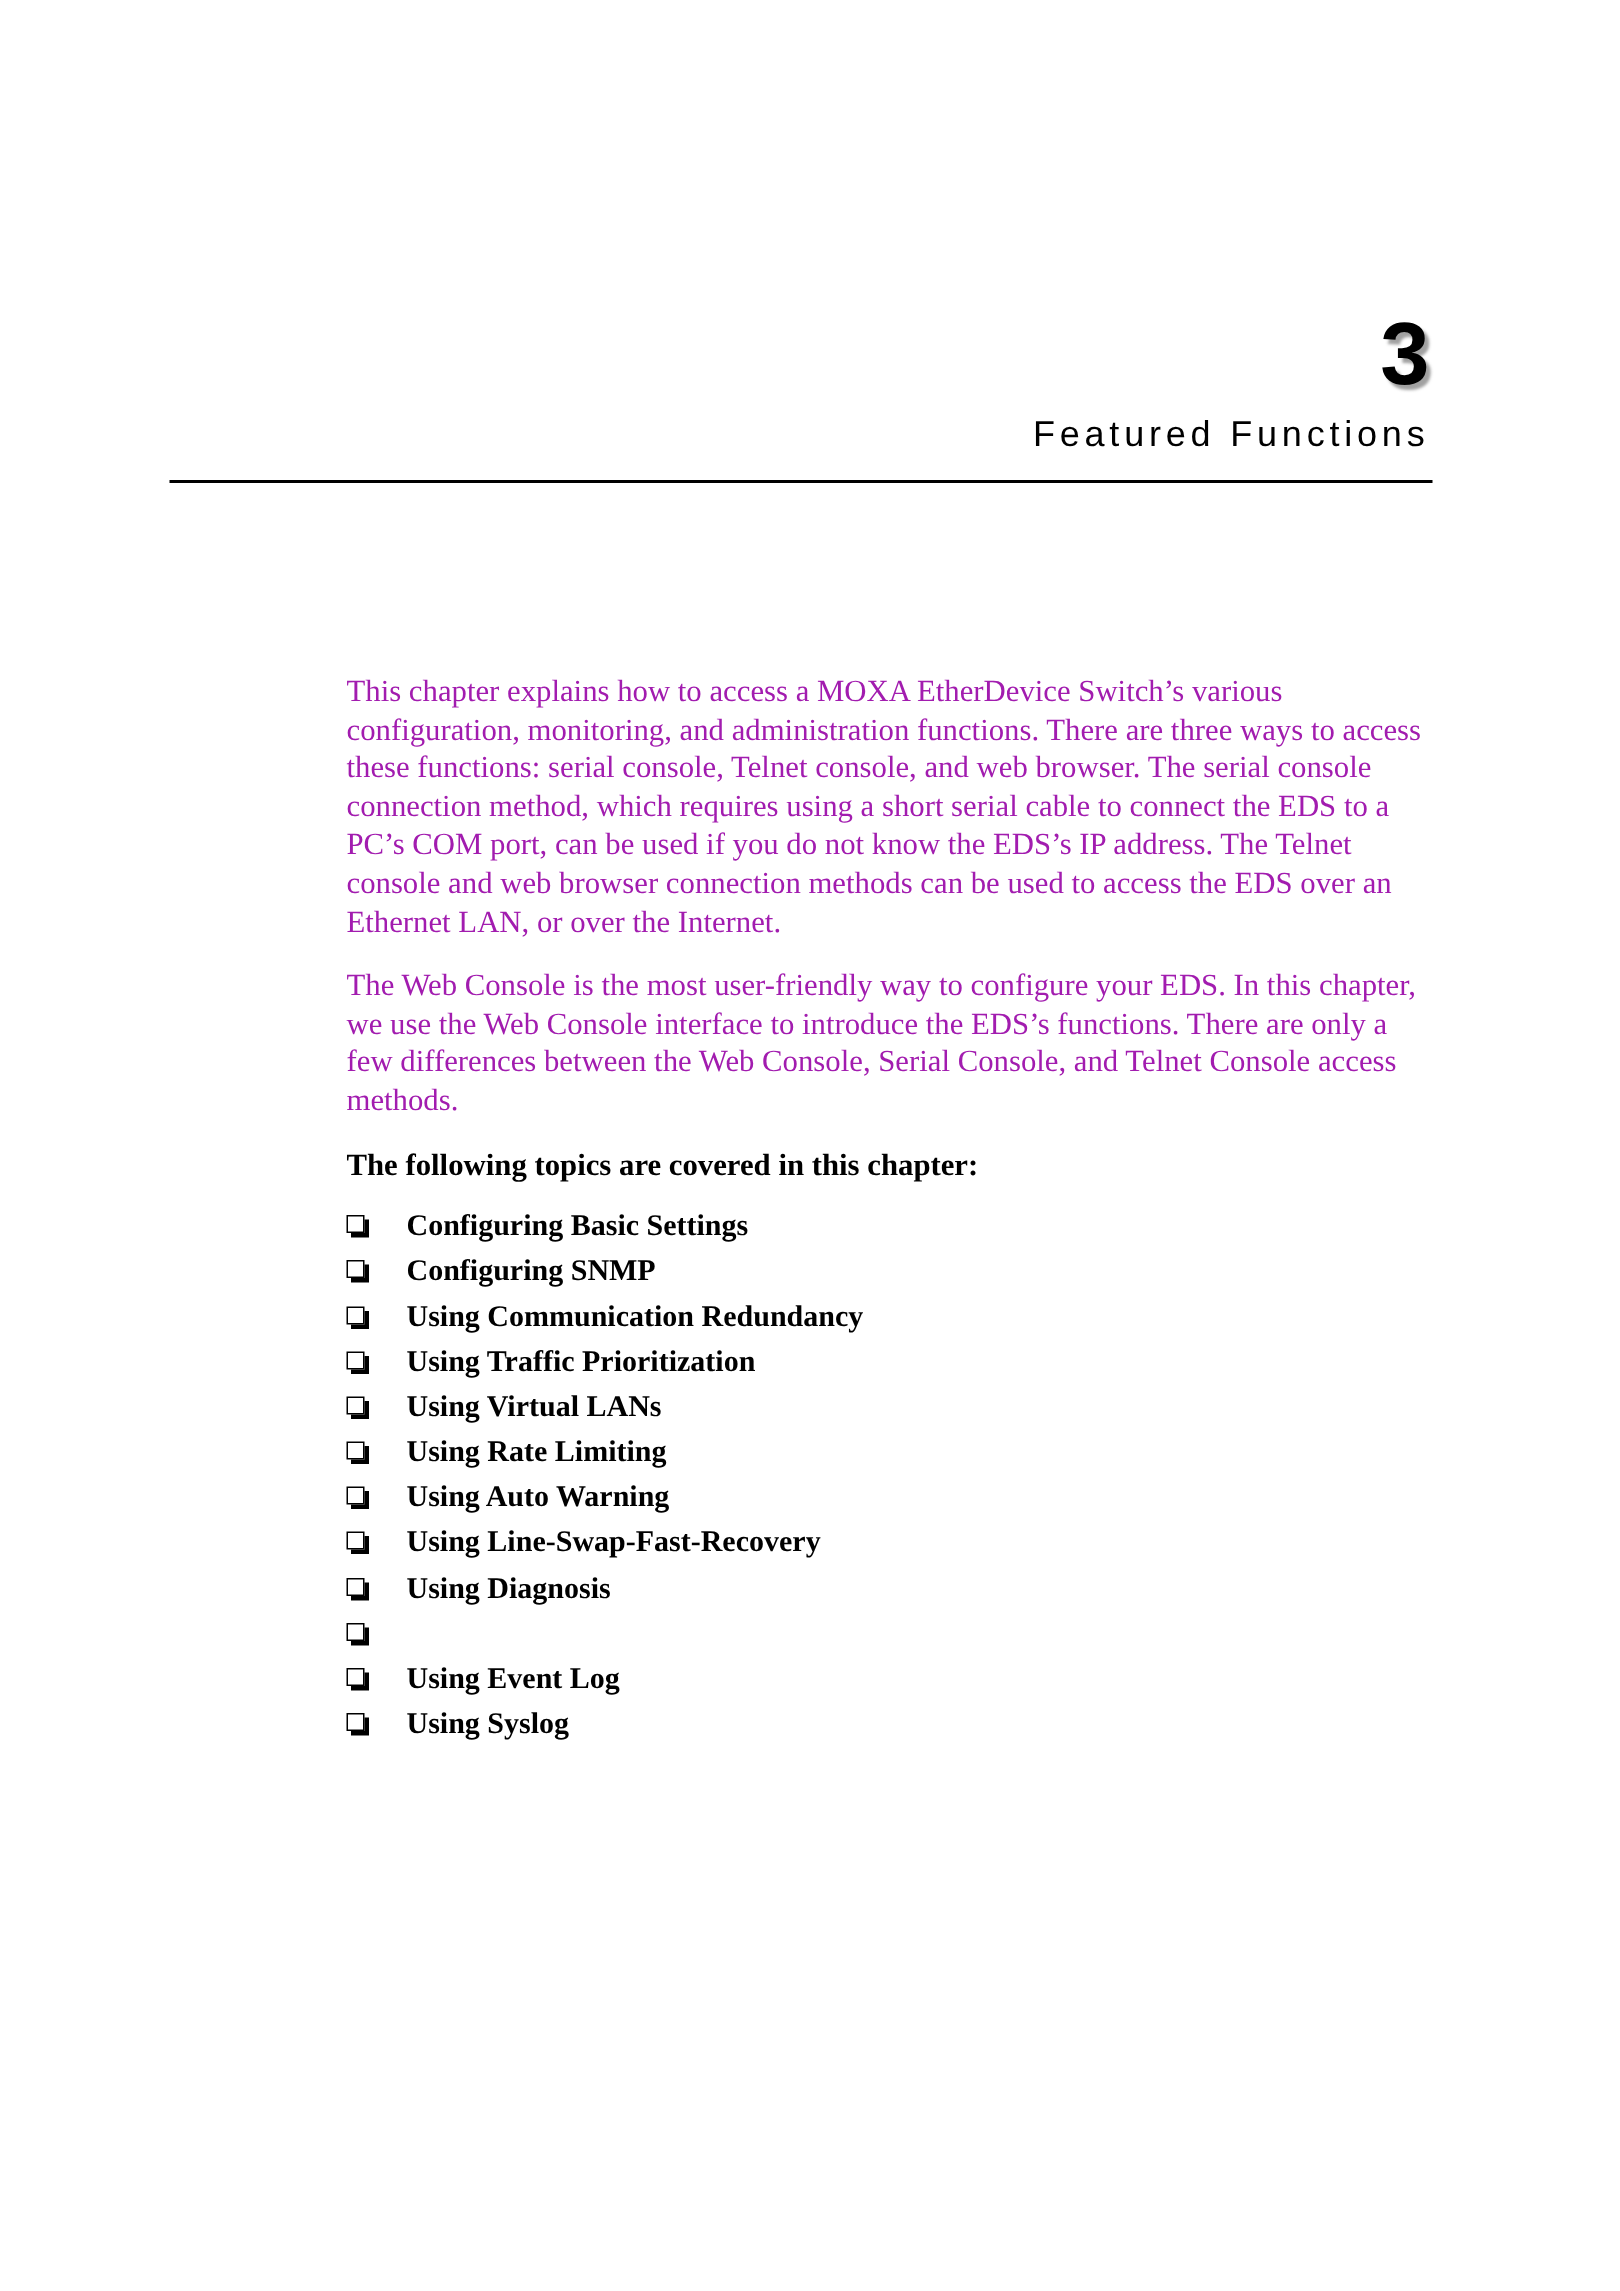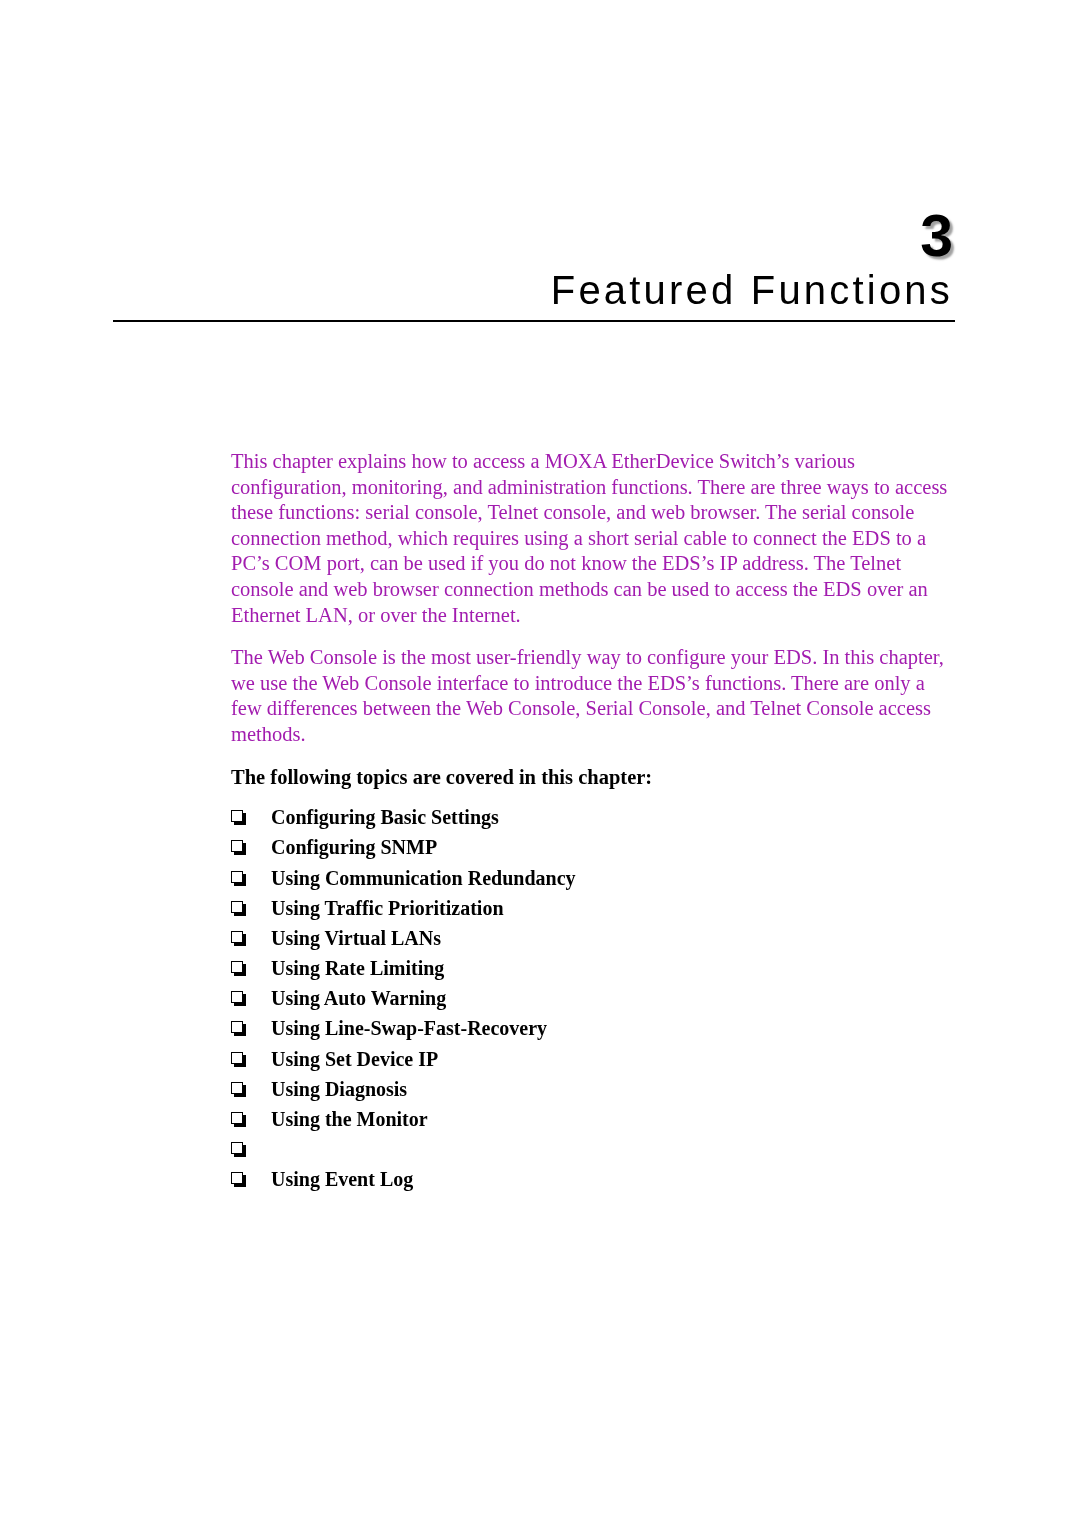--- a/index.html
+++ b/index.html
@@ -40,21 +40,21 @@
     color: #000000;
     text-shadow: 3px 3px 2px rgba(130,130,130,0.75);
     margin: 0;
     padding-right: 2px;
   }
 
   .chapter-title {
     text-align: right;
     font-family: "Liberation Sans", "DejaVu Sans", sans-serif;
     font-weight: normal;
-    font-size: 40px;
+    font-size: 24px;
     line-height: 46px;
     letter-spacing: 3.2px;
     color: #000000;
     margin: 0;
     padding-right: 2px;
     white-space: nowrap;
   }
 
   .chapter-rule {
     margin-top: 7px;
@@ -185,34 +185,30 @@
             <span class="sq-shadow"></span>
             <span class="sq-face"></span>
           </span><span class="topic-label">Using Auto Warning</span></li>
         <li class="topic-item"><span class="bullet-icon">
             <span class="sq-shadow"></span>
             <span class="sq-face"></span>
           </span><span class="topic-label">Using Line-Swap-Fast-Recovery</span></li>
         <li class="topic-item"><span class="bullet-icon">
             <span class="sq-shadow"></span>
             <span class="sq-face"></span>
-          </span><span class="topic-label">Using Set Device IP</span></li>
-        <li class="topic-item"><span class="bullet-icon">
-            <span class="sq-shadow"></span>
-            <span class="sq-face"></span>
           </span><span class="topic-label">Using Diagnosis</span></li>
         <li class="topic-item"><span class="bullet-icon">
             <span class="sq-shadow"></span>
             <span class="sq-face"></span>
-          </span><span class="topic-label">Using the Monitor</span></li>
-        <li class="topic-item"><span class="bullet-icon">
-            <span class="sq-shadow"></span>
-            <span class="sq-face"></span>
           </span></li>
         <li class="topic-item"><span class="bullet-icon">
             <span class="sq-shadow"></span>
             <span class="sq-face"></span>
           </span><span class="topic-label">Using Event Log</span></li>
+        <li class="topic-item"><span class="bullet-icon">
+            <span class="sq-shadow"></span>
+            <span class="sq-face"></span>
+          </span><span class="topic-label">Using Syslog</span></li>
       </ul>
 
   </main>
 
 </div>
 
 </body></html>

